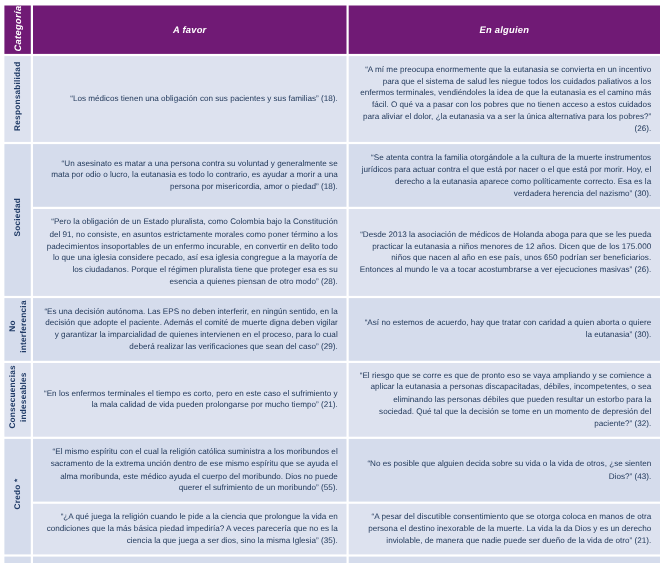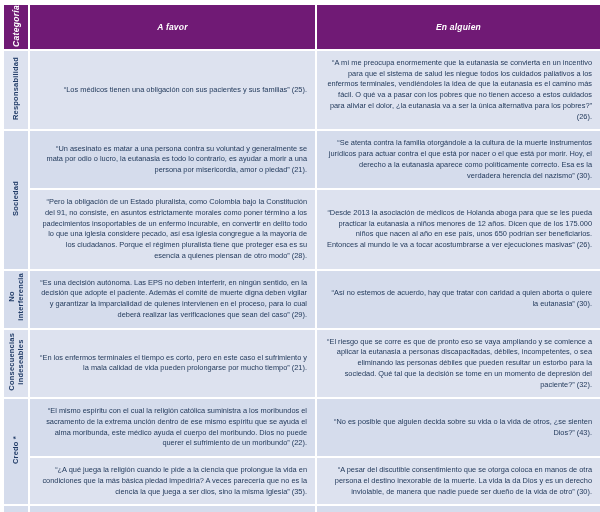--- a/index.html
+++ b/index.html
@@ -114,52 +114,52 @@
           <span>A favor</span>
         </th>
         <th class="head">
           <span>En alguien</span>
         </th>
       </tr>
     </thead>
     <tbody id="tbody">
         <tr>
           <td class="cat" rowspan="1"><span class="vert">Responsabilidad</span></td>
-          <td class="quote">“Los médicos tienen una obligación con sus pacientes y sus familias” (25).</td>
+          <td class="quote">“Los médicos tienen una obligación con sus pacientes y sus familias” (18).</td>
           <td class="quote">“A mí me preocupa enormemente que la eutanasia se convierta en un incentivo para que el sistema de salud les niegue todos los cuidados paliativos a los enfermos terminales, vendiéndoles la idea de que la eutanasia es el camino más fácil. O qué va a pasar con los pobres que no tienen acceso a estos cuidados para aliviar el dolor, ¿la eutanasia va a ser la única alternativa para los pobres?” (26).</td>
         </tr>
         <tr>
           <td class="cat alt" rowspan="2"><span class="vert">Sociedad</span></td>
-          <td class="quote alt">“Un asesinato es matar a una persona contra su voluntad y generalmente se mata por odio o lucro, la eutanasia es todo lo contrario, es ayudar a morir a una persona por misericordia, amor o piedad” (21).</td>
+          <td class="quote alt">“Un asesinato es matar a una persona contra su voluntad y generalmente se mata por odio o lucro, la eutanasia es todo lo contrario, es ayudar a morir a una persona por misericordia, amor o piedad” (18).</td>
           <td class="quote alt">“Se atenta contra la familia otorgándole a la cultura de la muerte instrumentos jurídicos para actuar contra el que está por nacer o el que está por morir. Hoy, el derecho a la eutanasia aparece como políticamente correcto. Esa es la verdadera herencia del nazismo” (30).</td>
         </tr>
         <tr>
           <td class="quote">“Pero la obligación de un Estado pluralista, como Colombia bajo la Constitución del 91, no consiste, en asuntos estrictamente morales como poner término a los padecimientos insoportables de un enfermo incurable, en convertir en delito todo lo que una iglesia considere pecado, así esa iglesia congregue a la mayoría de los ciudadanos. Porque el régimen pluralista tiene que proteger esa es su esencia a quienes piensan de otro modo” (28).</td>
           <td class="quote">“Desde 2013 la asociación de médicos de Holanda aboga para que se les pueda practicar la eutanasia a niños menores de 12 años. Dicen que de los 175.000 niños que nacen al año en ese país, unos 650 podrían ser beneficiarios. Entonces al mundo le va a tocar acostumbrarse a ver ejecuciones masivas” (26).</td>
         </tr>
         <tr>
           <td class="cat alt" rowspan="1"><span class="vert">No
 interferencia</span></td>
           <td class="quote alt">“Es una decisión autónoma. Las EPS no deben interferir, en ningún sentido, en la decisión que adopte el paciente. Además el comité de muerte digna deben vigilar y garantizar la imparcialidad de quienes intervienen en el proceso, para lo cual deberá realizar las verificaciones que sean del caso” (29).</td>
           <td class="quote alt">“Así no estemos de acuerdo, hay que tratar con caridad a quien aborta o quiere la eutanasia” (30).</td>
         </tr>
         <tr>
           <td class="cat" rowspan="1"><span class="vert">Consecuencias
 indeseables</span></td>
           <td class="quote">“En los enfermos terminales el tiempo es corto, pero en este caso el sufrimiento y la mala calidad de vida pueden prolongarse por mucho tiempo” (21).</td>
           <td class="quote">“El riesgo que se corre es que de pronto eso se vaya ampliando y se comience a aplicar la eutanasia a personas discapacitadas, débiles, incompetentes, o sea eliminando las personas débiles que pueden resultar un estorbo para la sociedad. Qué tal que la decisión se tome en un momento de depresión del paciente?” (32).</td>
         </tr>
         <tr>
           <td class="cat alt" rowspan="2"><span class="vert">Credo *</span></td>
-          <td class="quote alt">“El mismo espíritu con el cual la religión católica suministra a los moribundos el sacramento de la extrema unción dentro de ese mismo espíritu que se ayuda el alma moribunda, este médico ayuda el cuerpo del moribundo. Dios no puede querer el sufrimiento de un moribundo” (22).</td>
+          <td class="quote alt">“El mismo espíritu con el cual la religión católica suministra a los moribundos el sacramento de la extrema unción dentro de ese mismo espíritu que se ayuda el alma moribunda, este médico ayuda el cuerpo del moribundo. Dios no puede querer el sufrimiento de un moribundo” (55).</td>
           <td class="quote alt">“No es posible que alguien decida sobre su vida o la vida de otros, ¿se sienten Dios?” (43).</td>
         </tr>
         <tr>
           <td class="quote">“¿A qué juega la religión cuando le pide a la ciencia que prolongue la vida en condiciones que la más básica piedad impediría? A veces parecería que no es la ciencia la que juega a ser dios, sino la misma Iglesia” (35).</td>
-          <td class="quote">“A pesar del discutible consentimiento que se otorga coloca en manos de otra persona el destino inexorable de la muerte. La vida la da Dios y es un derecho inviolable, de manera que nadie puede ser dueño de la vida de otro” (30).</td>
+          <td class="quote">“A pesar del discutible consentimiento que se otorga coloca en manos de otra persona el destino inexorable de la muerte. La vida la da Dios y es un derecho inviolable, de manera que nadie puede ser dueño de la vida de otro” (21).</td>
         </tr>
         <tr>
           <td class="cat alt" rowspan="2"></td>
           <td class="quote alt">“Todo Estado laico y pluralista debe ir priorizando y conciliando derechos e intereses y creando mecanismos para que se hagan efectivos los derechos fundamentales, como éste de morir dignamente, en corsonancia con los derechos a la vida digna y a la salud” (36).</td>
           <td class="quote alt">“Matar no puede ser el contenido de un auténtico deber jurídico porque implica el quitarle a alguien lo que es su derecho y constituye una injusticia” (37).</td>
         </tr>
       </tbody>
   </table>
 </div>
 

